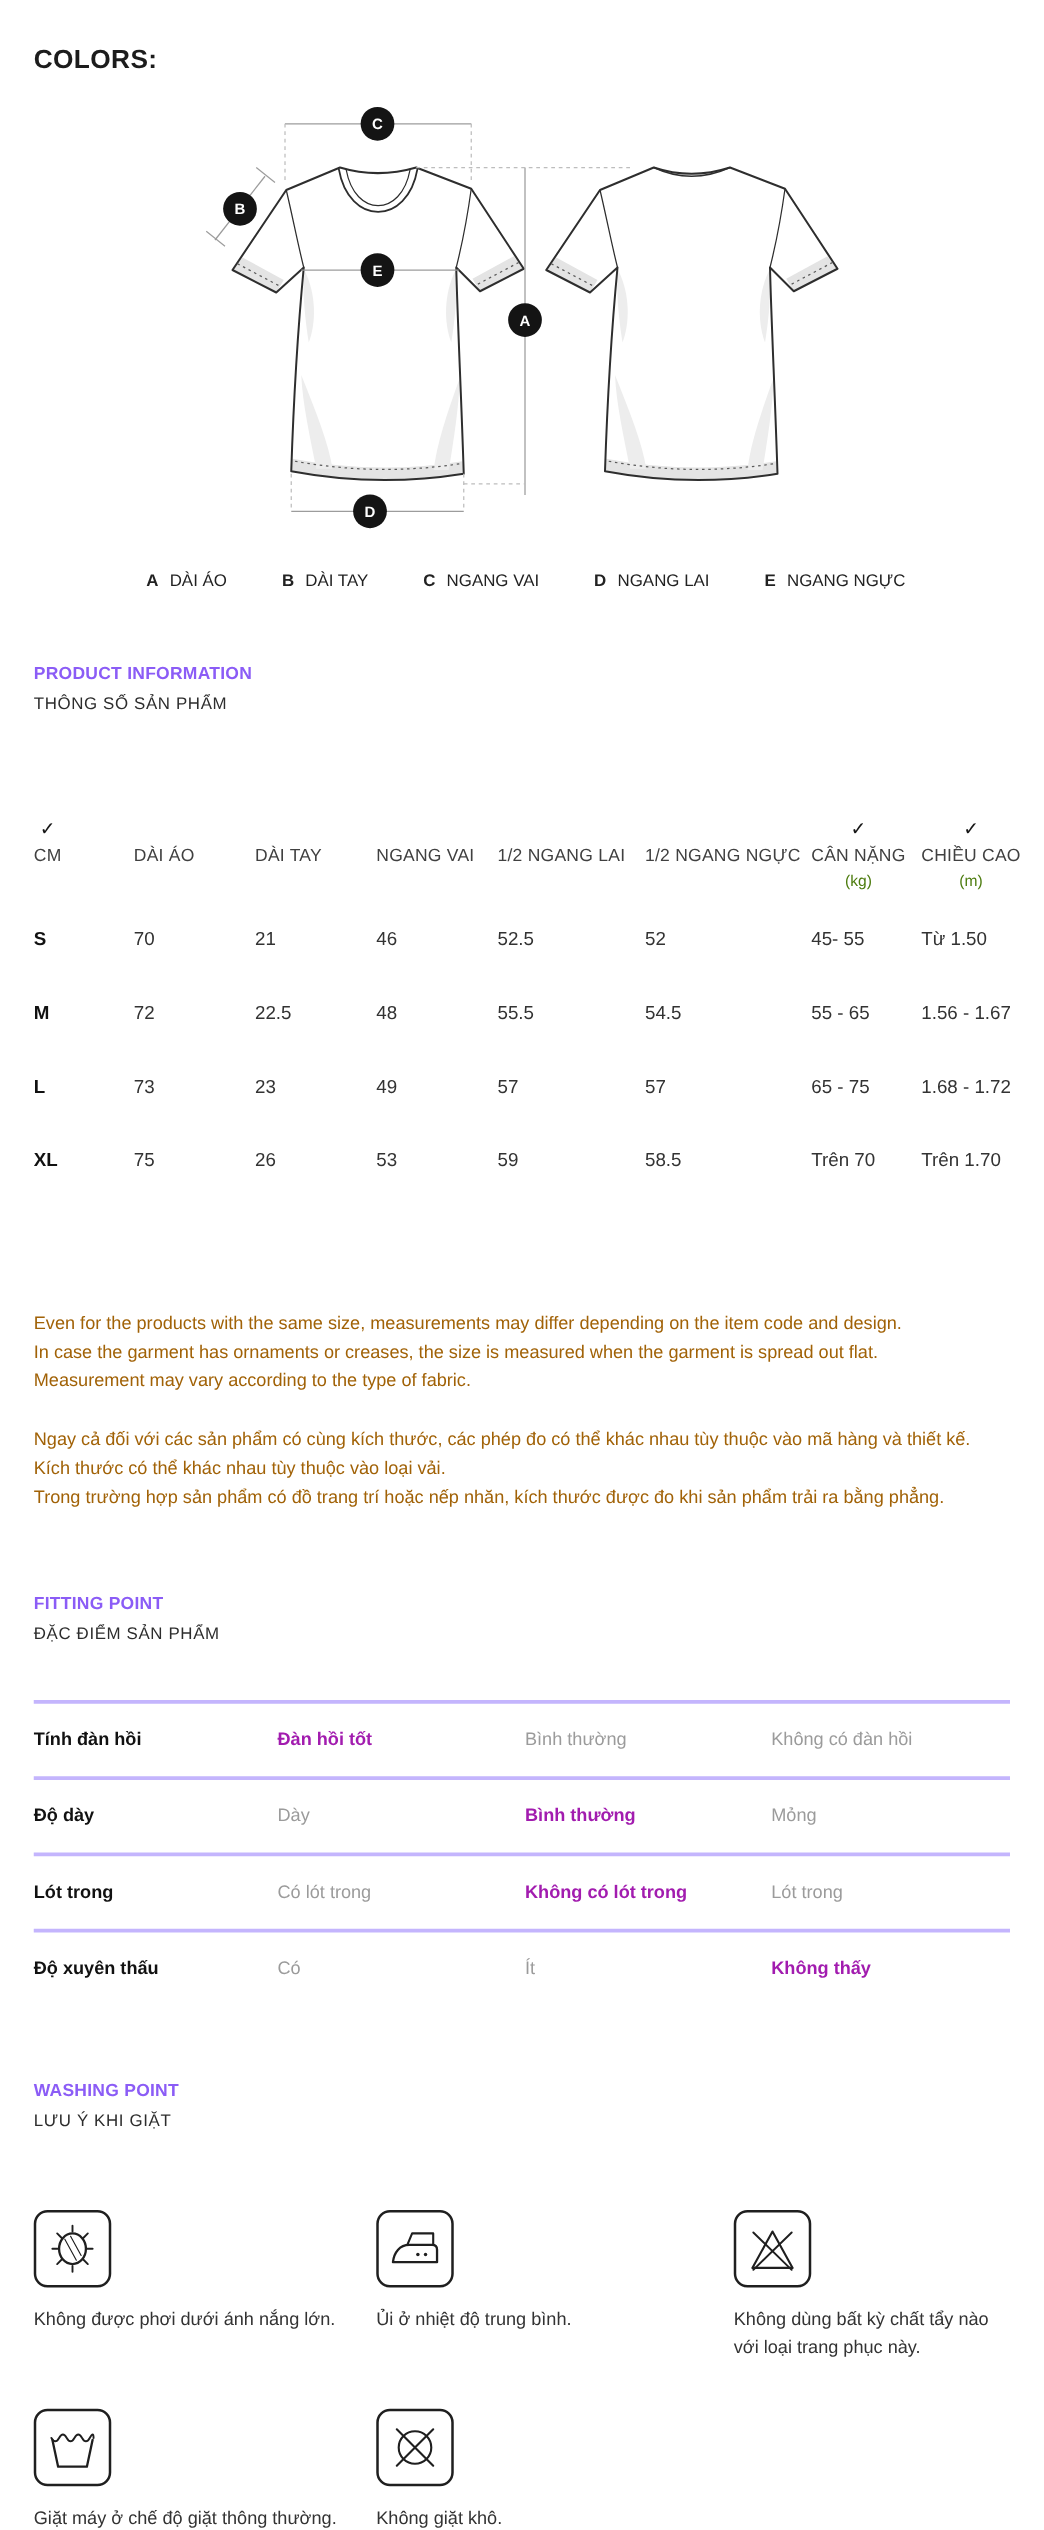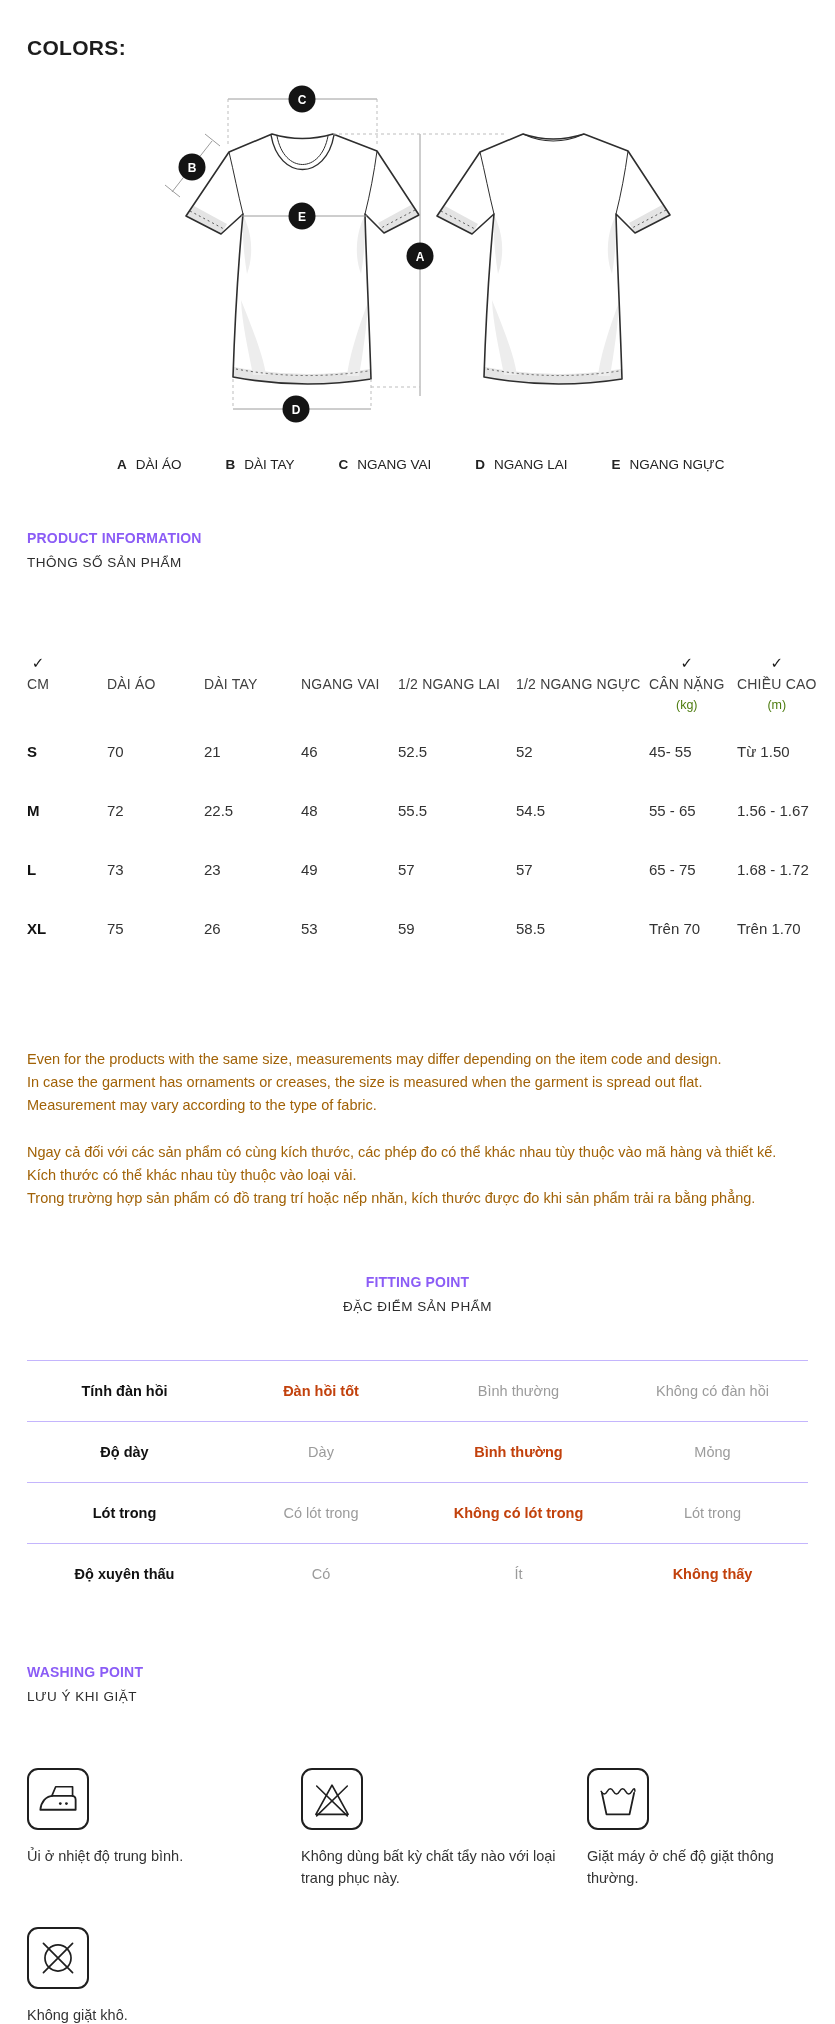--- a/index.html
+++ b/index.html
@@ -40,26 +40,26 @@
   .size-row { height:59px; align-items:center; font-size:15px; color:#333; }
   .size-row .cell { white-space:nowrap; }
   .size-row .size-name { font-weight:700; color:#111; }
   .size-rows { margin-top:10px; }
 
   
   .notes { margin-top:90px; font-size:14.5px; color:#a16207; line-height:23px; }
   .notes .vi { margin-top:24px; }
 
   
-  .fitting { margin-top:64px;text-align:center; }
+  .fitting { margin-top:64px; }
   .fit-table { margin-top:46px; }
-  .fit-row { display:grid; grid-template-columns:195px 198px 197px 1fr; height:61px; align-items:center; border-top:1px solid #c4b5fd; font-size:14.5px; }
+  .fit-row { display:grid; grid-template-columns:195px 198px 197px 1fr; height:61px; align-items:center; border-top:3px solid #c4b5fd; font-size:14.5px; }
   .fit-row .flabel { font-weight:700; color:#111; }
   .fit-row .opt { color:#9b9b9b; }
-  .fit-row .opt.sel { color:#c2410c; font-weight:700; }
+  .fit-row .opt.sel { color:#a21caf; font-weight:700; }
 
   
   .washing { margin-top:60px; }
   .wash-grid { margin-top:64px; display:grid; grid-template-columns:274px 286px 1fr; row-gap:38px; }
   .wash-item .icon-box {
     width:62px; height:62px; border:2.2px solid #1f1f1f; border-radius:11px;
     display:flex; align-items:center; justify-content:center;
   }
   .wash-item .caption { margin-top:15px; font-size:14.5px; color:#333; line-height:22px; max-width:272px; }
   .wash-item:nth-child(4) .caption { max-width:246px; }
@@ -328,20 +328,30 @@
     </div>
   </div>
 
   <div class="sect washing">
     <div class="sect-title">WASHING POINT</div>
     <div class="sect-sub">LƯU Ý KHI GIẶT</div>
 
     <div class="wash-grid">
       <div class="wash-item">
         <div class="icon-box">
+          <svg width="46" height="46" viewBox="0 0 60 60" fill="none" stroke="#1f1f1f" stroke-width="2.4" stroke-linecap="round">
+            <ellipse cx="30" cy="30" rx="14" ry="16"></ellipse>
+            <path d="M30,6 V12 M30,48 V54 M9,30 H16 M44,30 H51 M14,14 L19,19 M41,41 L46,46 M46,14 L41,19 M19,41 L14,46" stroke-width="2"></path>
+            <path d="M22,20 L34,42 M28,17 L39,37" stroke-width="1.2"></path>
+          </svg>
+        </div>
+        <div class="caption">Không được phơi dưới ánh nắng lớn.</div>
+      </div>
+      <div class="wash-item">
+        <div class="icon-box">
           <svg width="46" height="46" viewBox="0 0 60 60" fill="none" stroke="#1f1f1f" stroke-width="2.4" stroke-linecap="round" stroke-linejoin="round">
             <path d="M7,44 H53 V31 C53,28 51,26 48,26 H24 C14,26 8,34 7,44 Z"></path>
             <path d="M22,26 L27,14 H49 V26" stroke-width="2.2"></path>
             <circle cx="33" cy="36" r="1.8" fill="#1f1f1f" stroke="none"></circle>
             <circle cx="41" cy="36" r="1.8" fill="#1f1f1f" stroke="none"></circle>
           </svg>
         </div>
         <div class="caption">Ủi ở nhiệt độ trung bình.</div>
       </div>
       <div class="wash-item">

